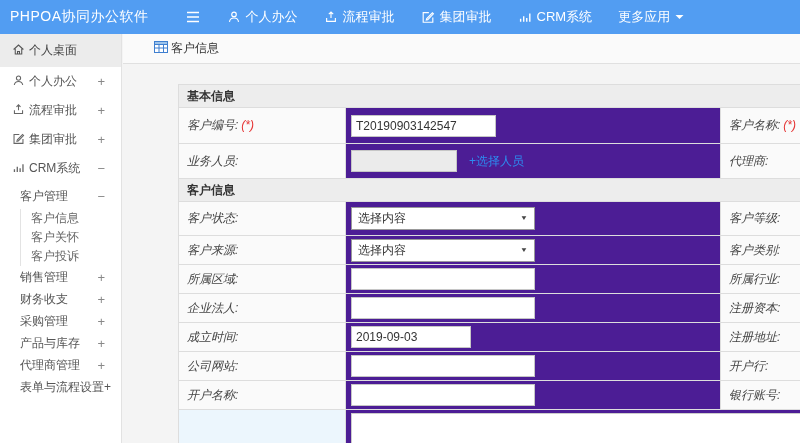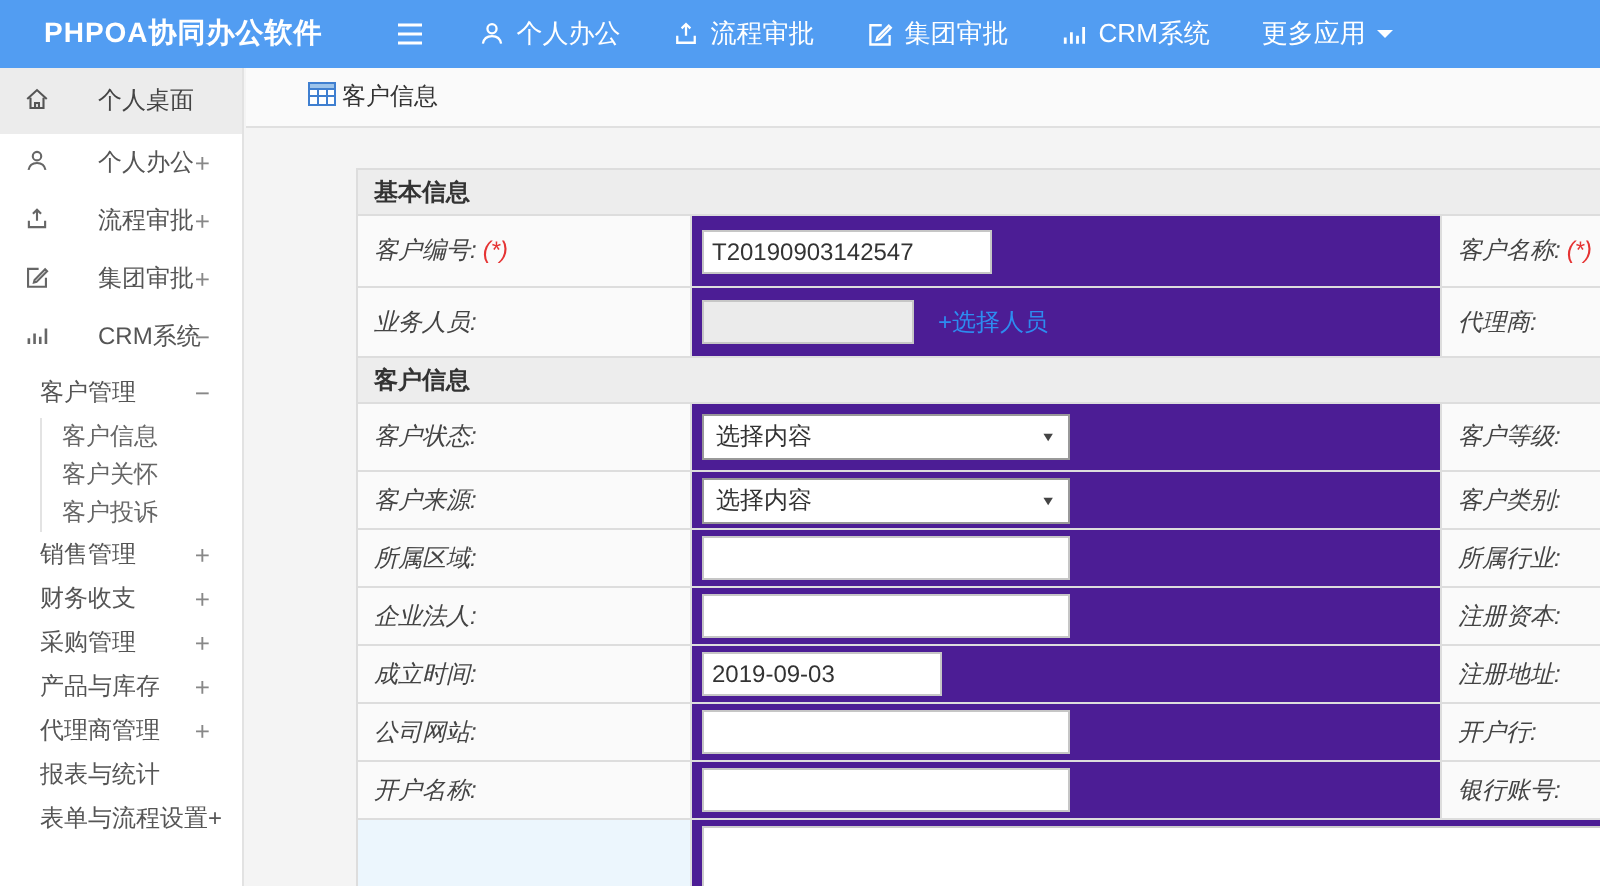--- a/index.html
+++ b/index.html
@@ -1,29 +1,29 @@
 <!DOCTYPE html>
 <html><head>
 <meta charset="utf-8">
 <style>
   * { margin:0; padding:0; box-sizing:border-box; }
   html,body { width:800px; height:443px; overflow:hidden; }
   body { font-family:"Liberation Sans","DejaVu Sans",sans-serif; font-size:12px; color:#444; background:#f4f4f4; position:relative; }
 
   
   .hdr { position:absolute; left:0; top:0; width:800px; height:34px; background:#529df2; display:flex; align-items:center; color:#fff; z-index:5; }
-  .brand { font-size:14px; font-weight:bold; margin-left:22px; letter-spacing:.5px; }
+  .brand { font-size:14px; font-weight:normal; margin-left:10px; letter-spacing:.5px; }
   .hmenu { margin-left:36px; display:flex; align-items:center; cursor:pointer; }
   .hnav { display:flex; align-items:center; }
   .hnav-item { display:flex; align-items:center; gap:5px; margin-left:26px; font-size:13px; cursor:pointer; }
   .hnav-item svg { display:block; }
 
   
   .sidebar { position:absolute; left:0; top:34px; bottom:0; width:122px; background:#fff; border-right:1px solid #e2e2e2; }
-  .side-item { position:relative; display:flex; align-items:center; gap:24px; height:29px; padding-left:12px; color:#555; cursor:pointer; }
+  .side-item { position:relative; display:flex; align-items:center; gap:4px; height:29px; padding-left:12px; color:#555; cursor:pointer; }
   .side-item.desktop { height:33px; background:#ececec; color:#444; }
   .side-item .exp { position:absolute; right:16px; color:#888; font-size:13px; }
   .sub1 { padding-left:20px; position:relative; height:26px; display:flex; align-items:center; color:#555; cursor:pointer; }
   .sub1 .exp { position:absolute; right:16px; color:#888; font-size:13px; }
   .sub2-wrap { margin-left:20px; border-left:1px solid #e3e3e3; padding-left:10px; }
   .sub2 { height:19px; display:flex; align-items:center; color:#666; cursor:pointer; }
   .sub1-list .sub1 { height:22px; }
 
   
   .content { position:absolute; left:123px; top:34px; right:0; bottom:0; background:#f4f4f4; }
@@ -179,23 +179,20 @@
     </div>
     <div class="sub1">
       <span>产品与库存</span>
       <span class="exp">+</span>
     </div>
     <div class="sub1">
       <span>代理商管理</span>
       <span class="exp">+</span>
     </div>
     <div class="sub1">
-      <span>报表与统计</span>
-    </div>
-    <div class="sub1">
       <span>表单与流程设置</span>
         <span>+</span>
     </div>
   </div>
 </div>
 
 <div class="content">
   <div class="tabbar">
     <div class="tab">
       <span><svg width="14" height="12" viewBox="0 0 14 12">

